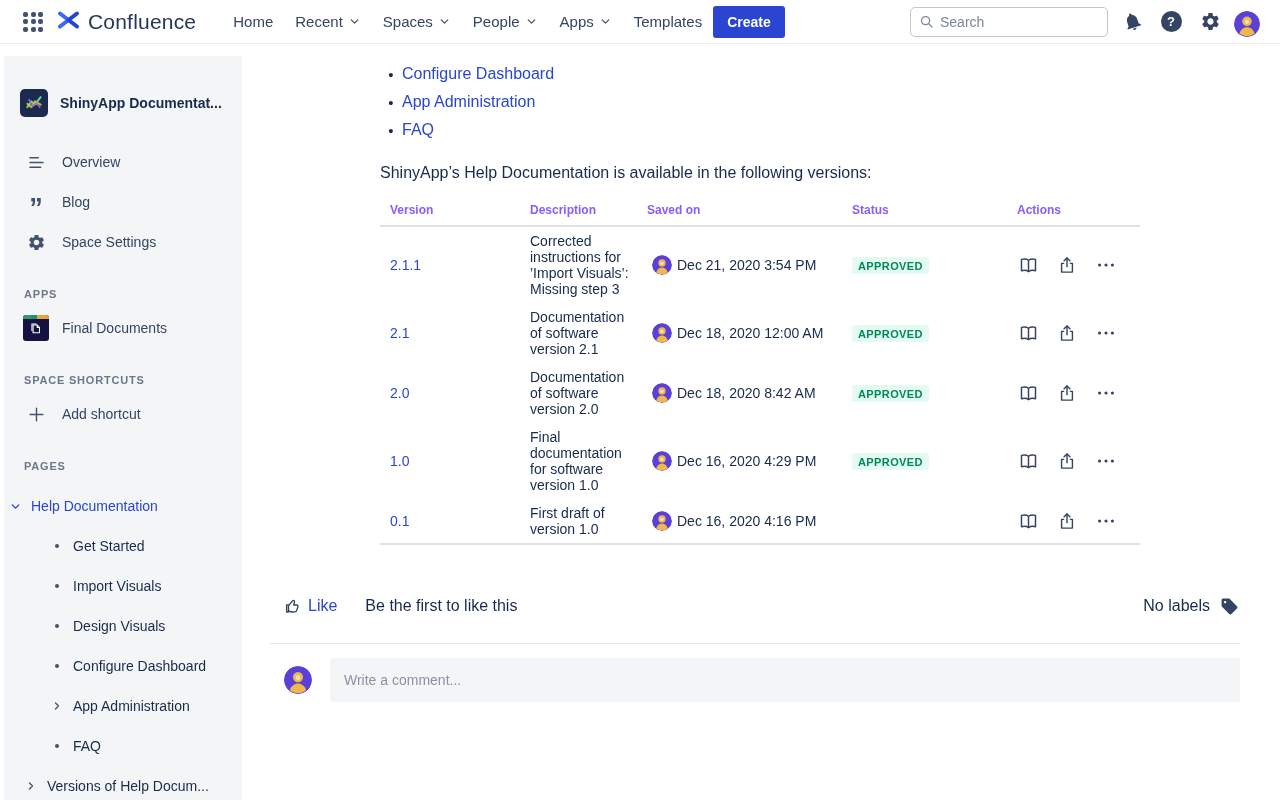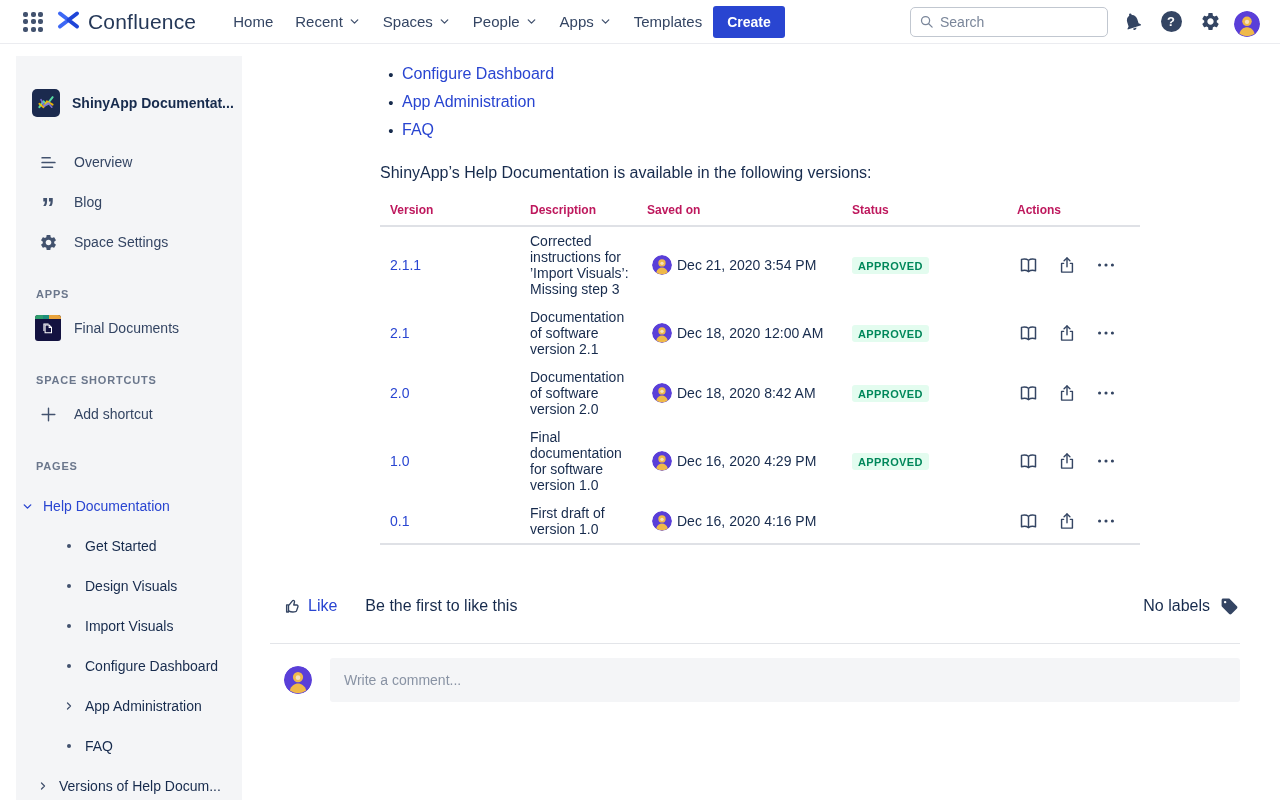--- a/index.html
+++ b/index.html
@@ -29,21 +29,21 @@
   .search-box input { border:none; outline:none; background:transparent; margin-left:6px;
                       font-family:inherit; font-size:14px; color:#172b4d; width:150px; }
   .search-box input::placeholder { color:#7a869a; }
   .icon-btn { width:30px; height:30px; display:flex; align-items:center; justify-content:center; cursor:pointer; }
   .help-circle { width:21px; height:21px; border-radius:50%; background:#344563; color:#fff;
                  font-size:13px; font-weight:700; display:flex; align-items:center; justify-content:center; }
   .avatar { width:26px; height:26px; border-radius:50%; overflow:hidden; display:block; cursor:pointer; }
   .avatar svg { display:block; width:100%; height:100%; }
 
   
-  .sidebar { position:absolute; top:56px; left:16px; width:242px; height:744px;
+  .sidebar { position:absolute; top:56px; left:4px; width:242px; height:744px;
              background:#f4f5f7; border-right:2px solid #0ea5e9; padding-top:32px; overflow:hidden; }
   .space-head { display:flex; align-items:center; padding:0 16px; height:30px; cursor:pointer; }
   .space-ic { width:28px; height:28px; border-radius:5px; background:#1b2a4e; flex:none;
               display:flex; align-items:center; justify-content:center; }
   .space-name { margin-left:12px; font-size:14px; font-weight:700; color:#172b4d; white-space:nowrap; }
   .side-list { margin-top:24px; }
   .side-item { display:flex; align-items:center; height:40px; padding-left:20px;
                font-size:14px; color:#344563; cursor:pointer; }
   .side-item .ic { width:24px; display:flex; justify-content:center; flex:none; color:#42526e; }
   .side-item .lbl { margin-left:14px; }
@@ -68,21 +68,21 @@
           background:#fff; padding:0 40px 0 28px; overflow:hidden; }
   .doc { margin-left:110px; width:762px; }
   .toc { margin-top:4px; }
   .toc-li { display:flex; align-items:center; height:28px; font-size:16px; }
   .toc-li .bullet { width:22px; text-align:center; color:#172b4d; flex:none; font-size:15px; }
   .toc-li a { color:#2945d1; text-decoration:none; cursor:pointer; }
   .intro { margin-top:20px; font-size:16px; color:#172b4d; }
 
   .vtable { margin-top:15px; width:760px; border-bottom:2px solid #dfe1e6; }
   .thead, .trow { display:grid; grid-template-columns:140px 115px 210px 160px 135px; }
-  .thead { color:#be185d; font-size:12px; font-weight:700; padding:6px 0 8px;
+  .thead { color:#8b5cf6; font-size:12px; font-weight:700; padding:6px 0 8px;
            border-bottom:2px solid #dfe1e6; }
   .thead > div { padding-left:10px; }
   .thead .h-saved { padding-left:12px; } .thead .h-status { padding-left:7px; } .thead .h-actions { padding-left:12px; }
   .trow { padding:6px 0; align-items:center; font-size:14px; }
   .c-version { padding-left:10px; }
   .c-version a { color:#2945d1; text-decoration:none; cursor:pointer; }
   .c-desc { padding-left:10px; line-height:16px; }
   .c-saved { padding-left:12px; display:flex; align-items:center; }
   .c-saved .avatar { width:20px; height:20px; flex:none; }
   .c-saved span { margin-left:5px; white-space:nowrap; }
@@ -275,27 +275,27 @@
     <div class="tree-row tree-child">
       <span class="marker">
           <span class="dot"></span>
         </span>
       <span class="lbl">Get Started</span>
     </div>
     <div class="tree-row tree-child">
       <span class="marker">
           <span class="dot"></span>
         </span>
-      <span class="lbl">Design Visuals</span>
+      <span class="lbl">Import Visuals</span>
     </div>
     <div class="tree-row tree-child">
       <span class="marker">
           <span class="dot"></span>
         </span>
-      <span class="lbl">Import Visuals</span>
+      <span class="lbl">Design Visuals</span>
     </div>
     <div class="tree-row tree-child">
       <span class="marker">
           <span class="dot"></span>
         </span>
       <span class="lbl">Configure Dashboard</span>
     </div>
     <div class="tree-row tree-child">
       <span class="marker">
         <svg width="12" height="12" viewBox="0 0 24 24" fill="none">

